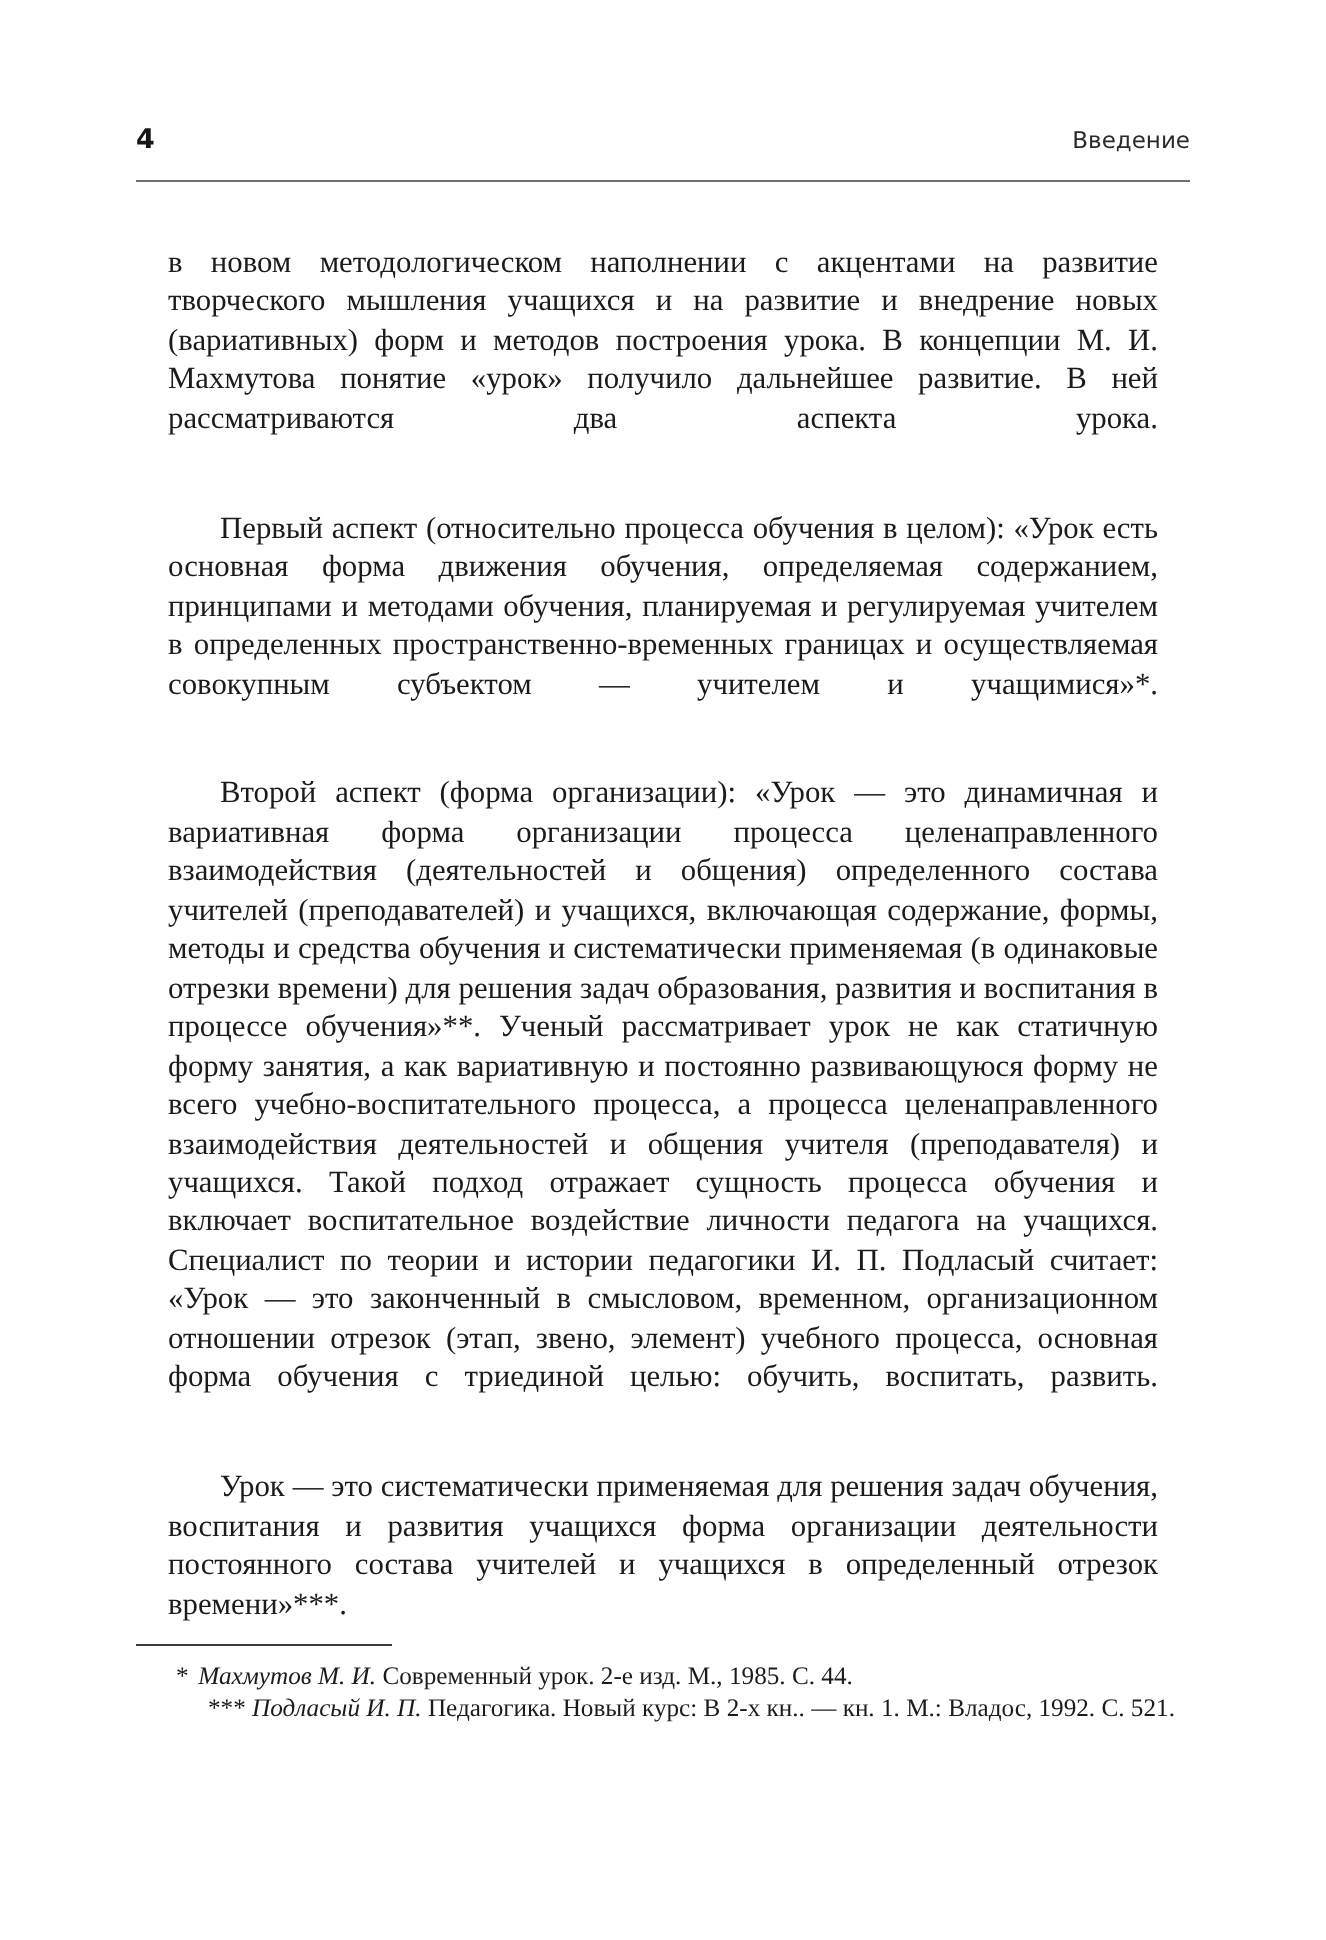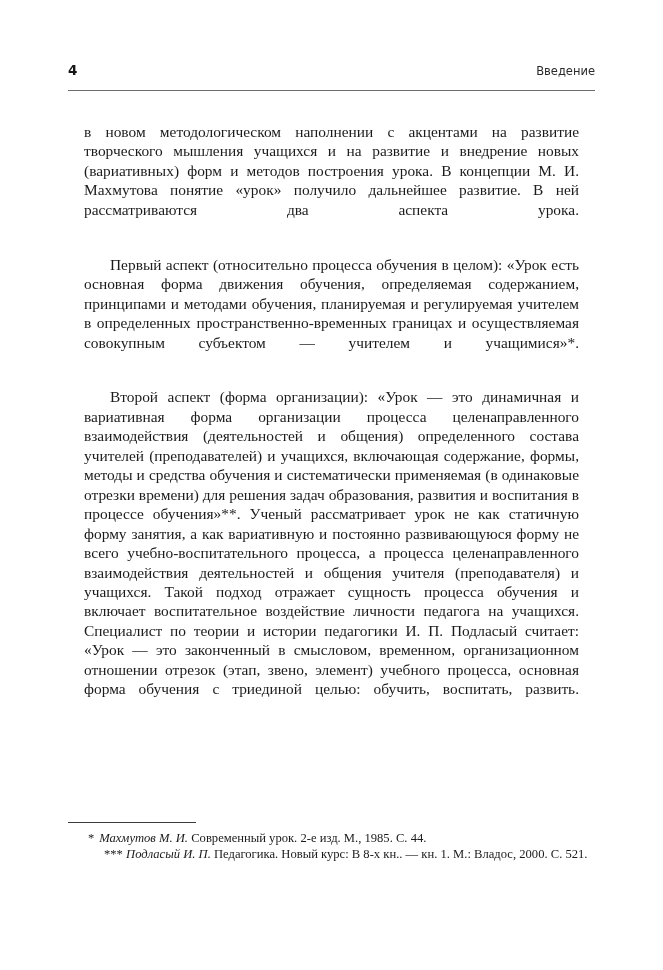--- a/index.html
+++ b/index.html
@@ -115,29 +115,30 @@
   <div class="running-head">
     <span class="folio">4</span>
     <span class="head-title">Введение</span>
   </div>
   <div class="head-rule"></div>
 
   <div class="body-block">
     <p class="para noindent">в новом методологическом наполнении с акцентами на развитие творческого мышления учащихся и на развитие и внедрение новых (вариативных) форм и методов построения урока. В концепции М. И. Махмутова понятие «урок» получило дальнейшее развитие. В ней рассматриваются два аспекта урока.</p>
     <p class="para">Первый аспект (относительно процесса обучения в целом): «Урок есть основная форма движения обучения, определяемая содержанием, принципами и методами обучения, планируемая и регулируемая учителем в определенных пространственно-временных границах и осуществляемая совокупным субъектом — учителем и учащимися»*.</p>
     <p class="para">Второй аспект (форма организации): «Урок — это динамичная и вариативная форма организации процесса целенаправленного взаимодействия (деятельностей и общения) определенного состава учителей (преподавателей) и учащихся, включающая содержание, формы, методы и средства обучения и систематически применяемая (в одинаковые отрезки времени) для решения задач образования, развития и воспитания в процессе обучения»**. Ученый рассматривает урок не как статичную форму занятия, а как вариативную и постоянно развивающуюся форму не всего учебно-воспитательного процесса, а процесса целенаправленного взаимодействия деятельностей и общения учителя (преподавателя) и учащихся. Такой подход отражает сущность процесса обучения и включает воспитательное воздействие личности педагога на учащихся. Специалист по теории и истории педагогики И. П. Подласый считает: «Урок — это законченный в смысловом, временном, организационном отношении отрезок (этап, звено, элемент) учебного процесса, основная форма обучения с триединой целью: обучить, воспитать, развить.</p>
+    <p class="para">Урок — это систематически применяемая для решения задач обучения, воспитания и развития учащихся форма организации деятельности постоянного состава учителей и учащихся в определенный отрезок времени»***.</p>
   </div>
 
   <div class="footnote-rule"></div>
   <div class="footnotes">
     <p class="fn fn1">
       <span class="marker">*</span>
       <i>Махмутов  М. И.</i>
       <span>Современный урок. 2-е изд. М., 1985. С. 44.</span>
     </p>
     <p class="fn fn3">
       <span class="marker">***</span>
       <i>Подласый И. П.</i>
-      <span>Педагогика. Новый курс: В 8-х кн.. — кн. 1. М.: Владос, 2000. С. 521.</span>
+      <span>Педагогика. Новый курс: В 2-х кн.. — кн. 1. М.: Владос, 1992. С. 521.</span>
     </p>
   </div>
 
 </div>
 
 </body></html>

